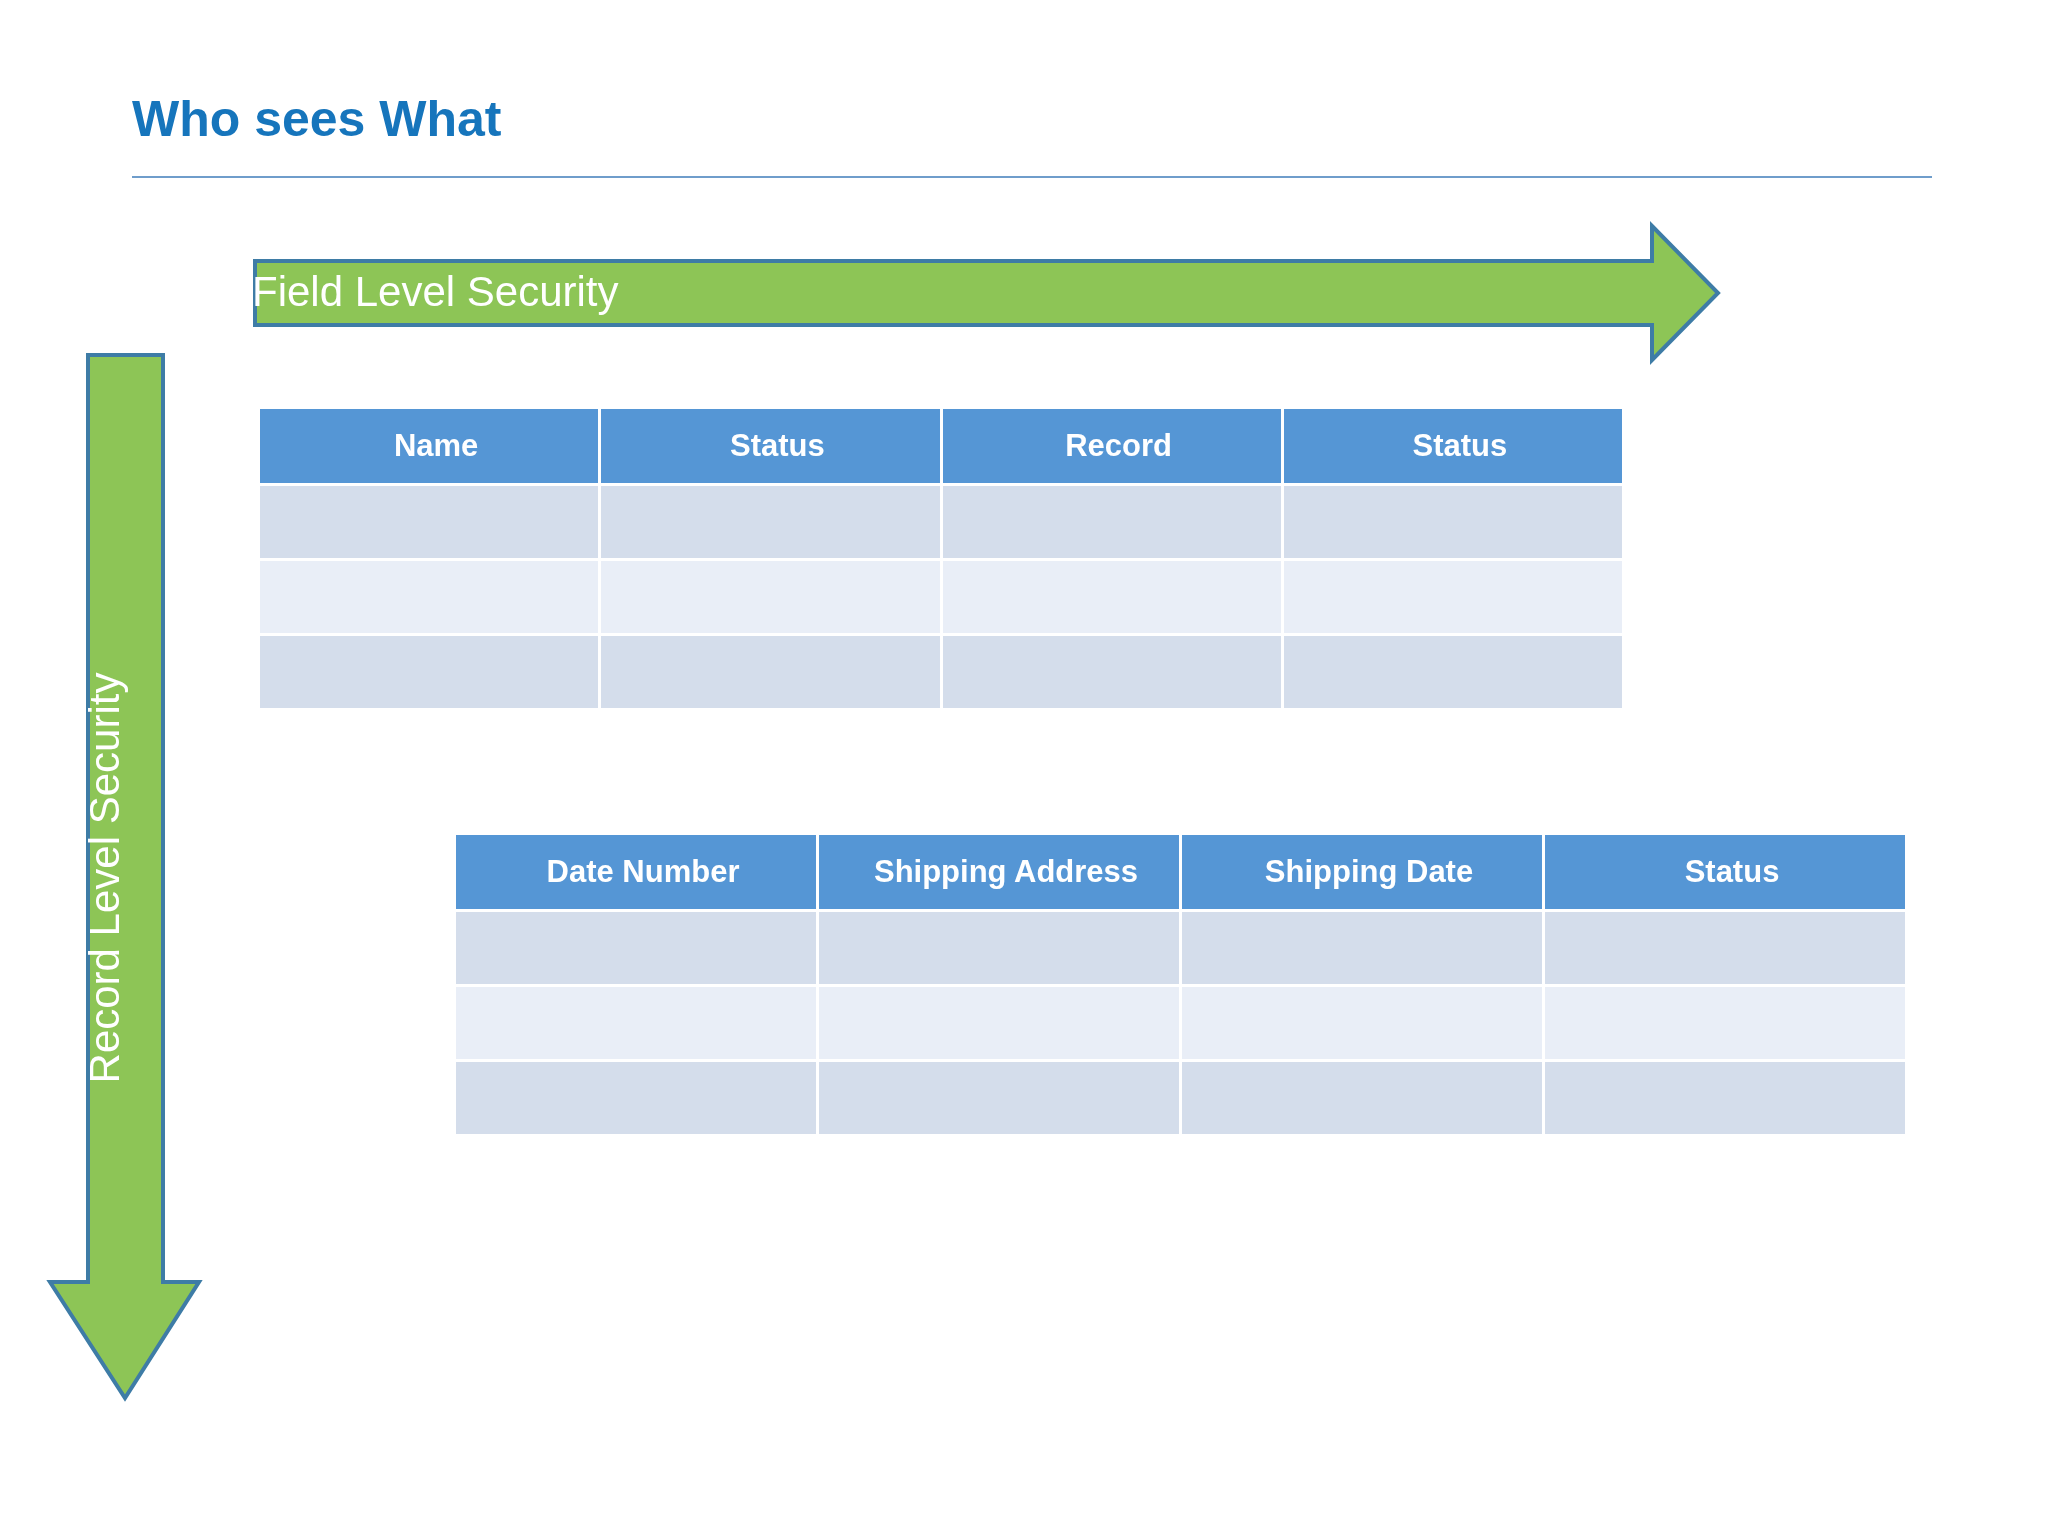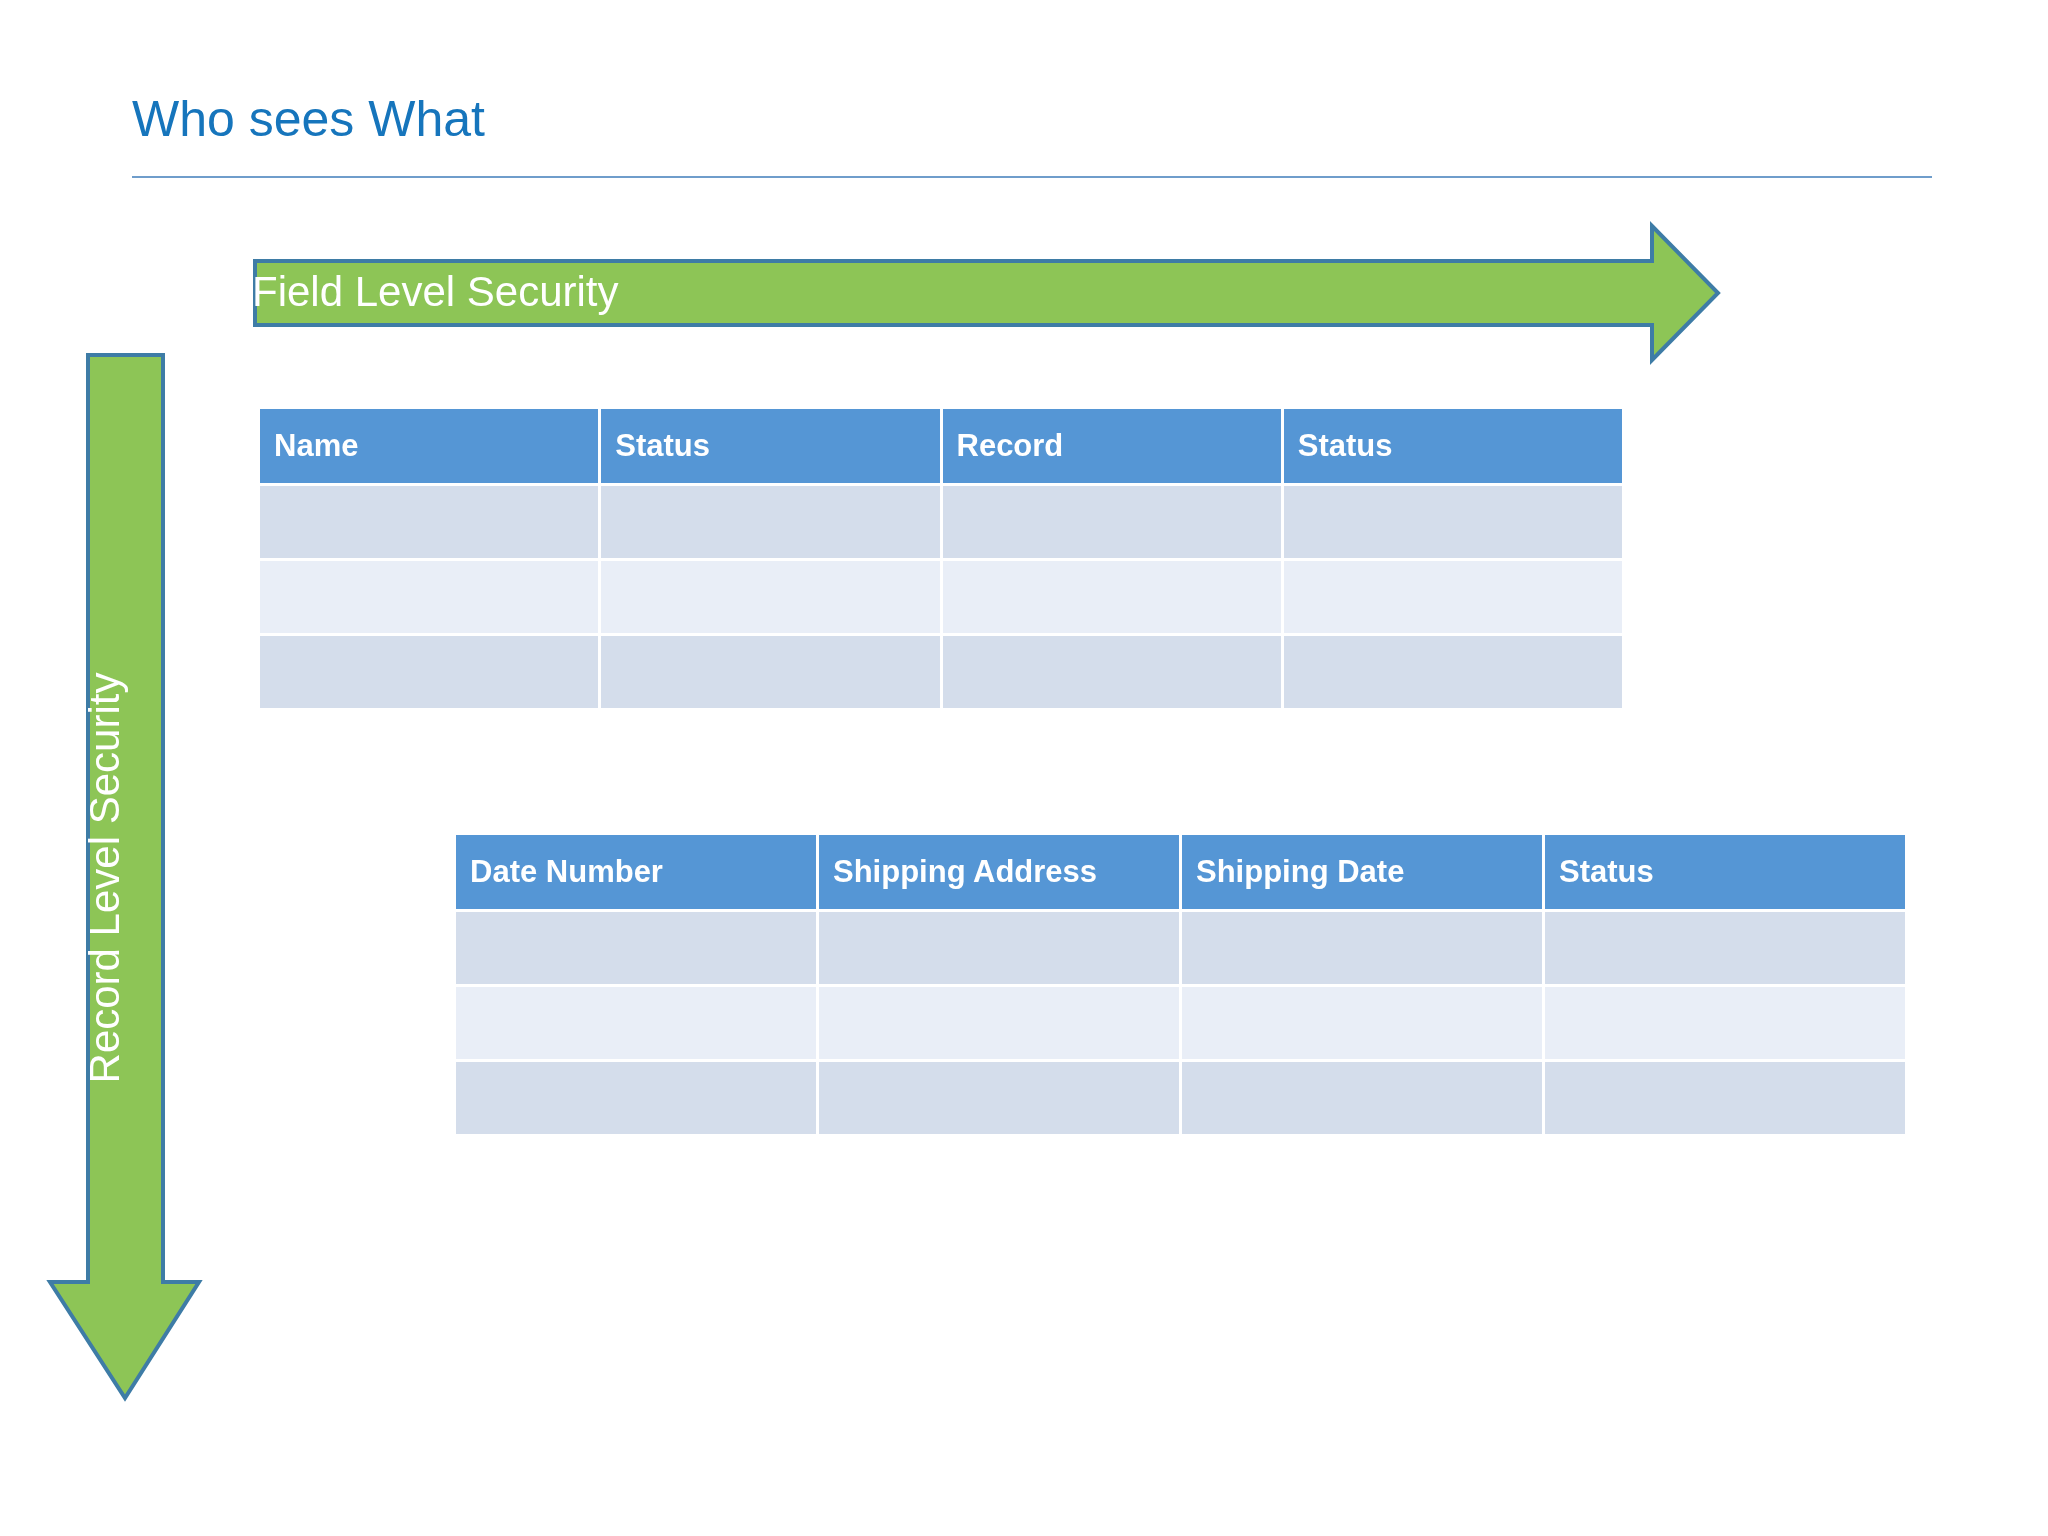--- a/index.html
+++ b/index.html
@@ -22,21 +22,21 @@
   
   #title-block {
     position: absolute;
     left: 132px;
     top: 88px;
     width: 1800px;
     height: 90px;
   }
   #page-title {
     font-size: 50px;
-    font-weight: 400;
+    font-weight: 700;
     color: #1675BC;
     letter-spacing: 0px;
     line-height: 62px;
     white-space: nowrap;
   }
   #title-rule {
     position: absolute;
     left: 132px;
     top: 176px;
     width: 1800px;
@@ -108,21 +108,21 @@
   #table-orders {
     left: 453px;
     top: 832px;
     width: 1455px;
   }
   .data-table th {
     background: #5596D5;
     color: #FFFFFF;
     font-size: 31px;
     font-weight: bold;
-    text-align: left;
+    text-align: center;
     padding: 6px 0 6px 14px;
     height: 62px;
     vertical-align: middle;
     border: none;
   }
   .data-table td {
     height: 72px;
     border: none;
     padding: 0;
   }

